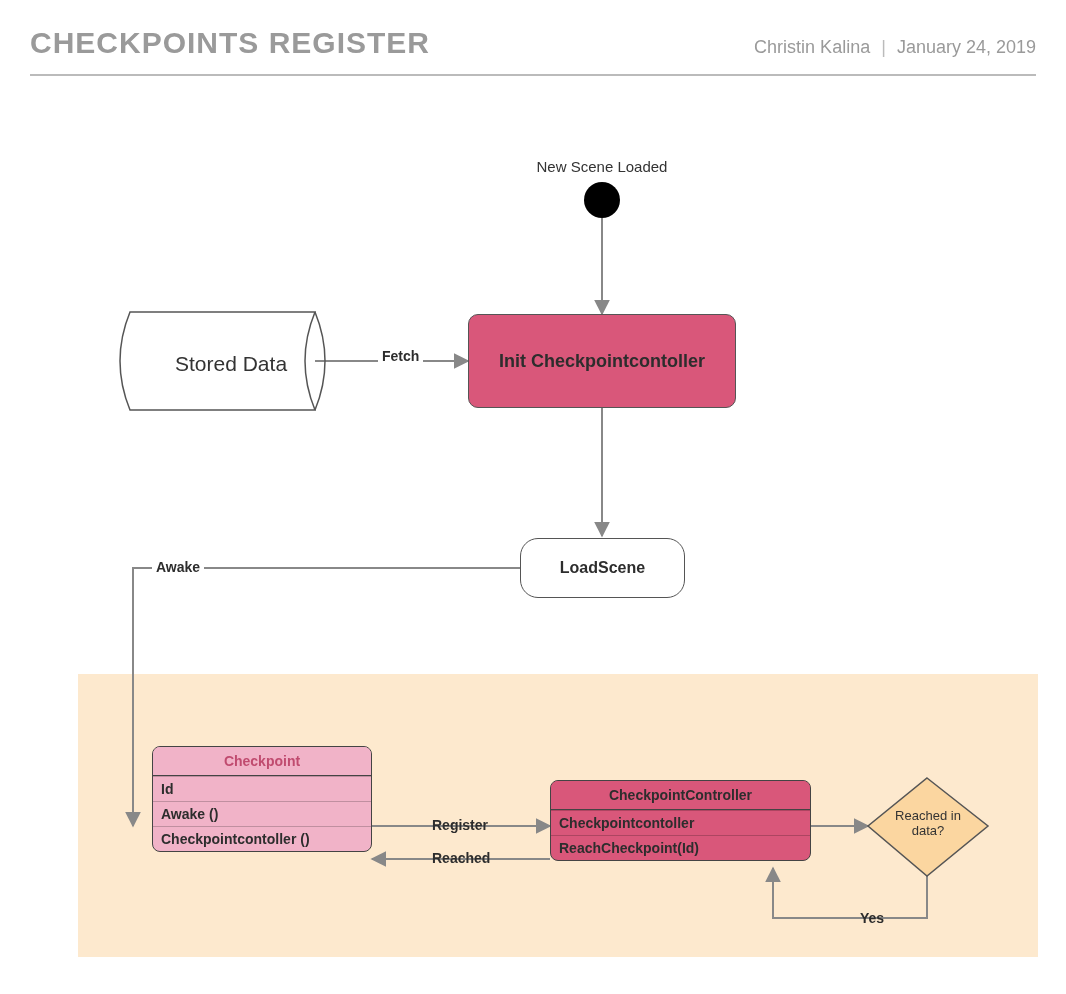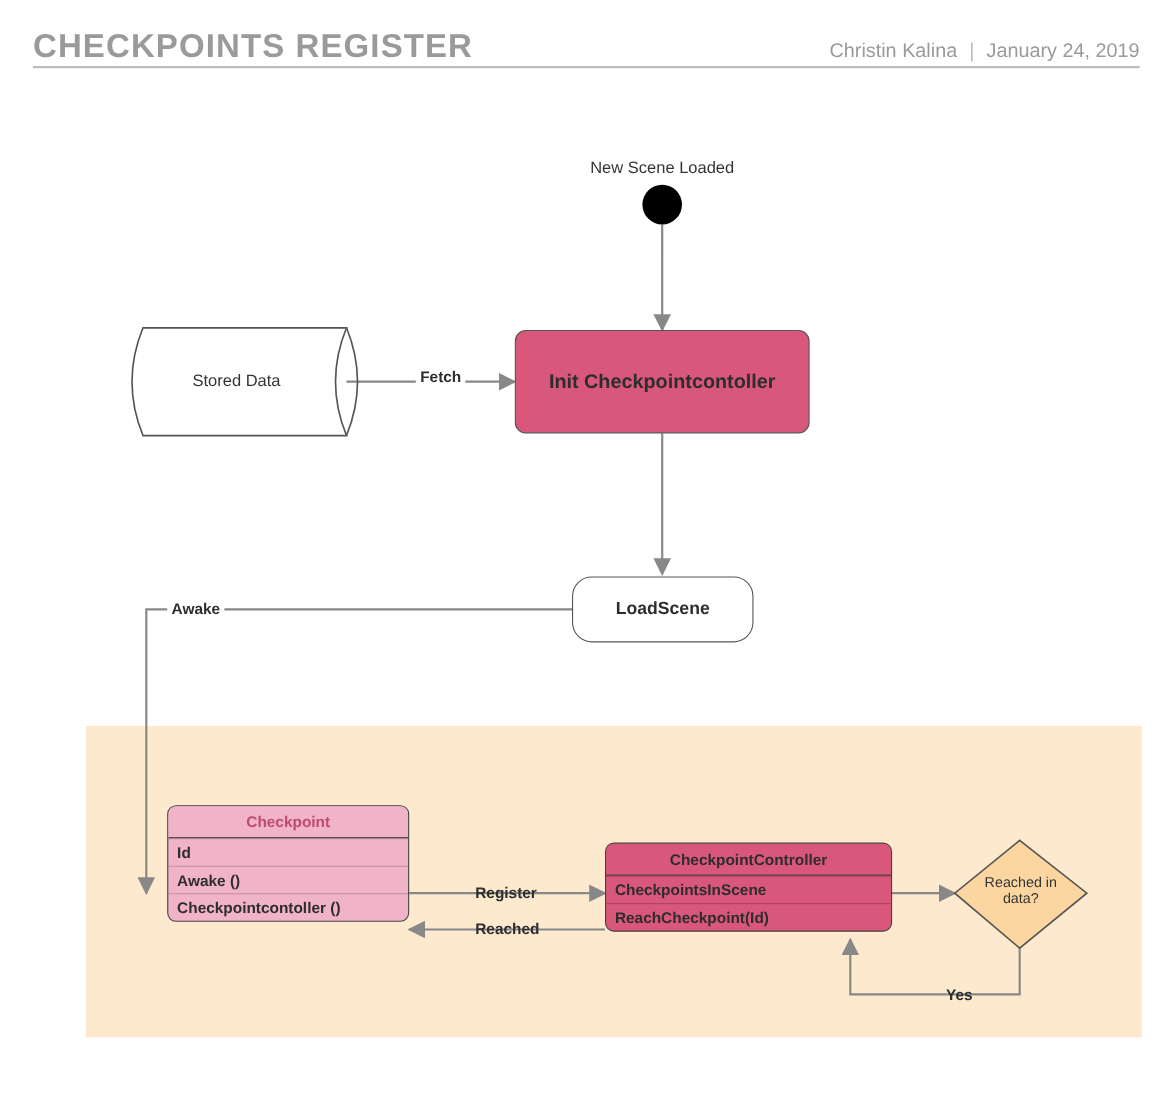--- a/index.html
+++ b/index.html
@@ -14,21 +14,21 @@
     height: 994px;
     position: relative;
     box-sizing: border-box;
     padding: 26px 30px 30px 30px;
   }
   .header {
     display: flex;
     justify-content: space-between;
     align-items: baseline;
     border-bottom: 2px solid #bbb;
-    padding-bottom: 0;
+    padding-bottom: 14px;
   }
   .title {
     font-size: 30px;
     font-weight: 800;
     letter-spacing: 1px;
     color: #9a9a9a;
   }
   .meta {
     font-size: 18px;
     color: #9a9a9a;
@@ -133,21 +133,21 @@
     font-size: 14px;
     font-weight: 700;
     color: #2d2d2d;
     white-space: nowrap;
   }
   .edge-label.noBg {
     background: transparent;
   }
   .datastore-label {
     position: absolute;
-    font-size: 15px;
+    font-size: 21px;
     color: #333;
   }
 </style>
 </head>
 <body>
 
 <div class="page">
   <div class="header">
     <div class="title">CHECKPOINTS REGISTER</div>
     <div class="meta">
@@ -209,21 +209,21 @@
 
     <div class="node class-box checkpoint-box" style="left:122px; top:660px; width:220px;">
       <div class="class-title">Checkpoint</div>
       <div class="row">Id</div>
       <div class="row">Awake ()</div>
       <div class="row">Checkpointcontoller ()</div>
     </div>
 
     <div class="node class-box controller-box" style="left:520px; top:694px; width:261px;">
       <div class="class-title">CheckpointController</div>
-      <div class="row">CheckpointsInScene</div>
+      <div class="row">Checkpointcontoller</div>
       <div class="row">ReachCheckpoint(Id)</div>
     </div>
 
     <div class="node" style="left:862px; top:722px; width:72px; font-size:13px; text-align:center; color:#333;">Reached in data?</div>
 
     <div class="edge-label" style="left:348px; top:262px;">Fetch</div>
     <div class="edge-label" style="left:122px; top:473px;">Awake</div>
     <div class="edge-label noBg" style="left:398px; top:731px;">Register</div>
     <div class="edge-label noBg" style="left:398px; top:764px;">Reached</div>
     <div class="edge-label noBg" style="left:826px; top:824px;">Yes</div>

